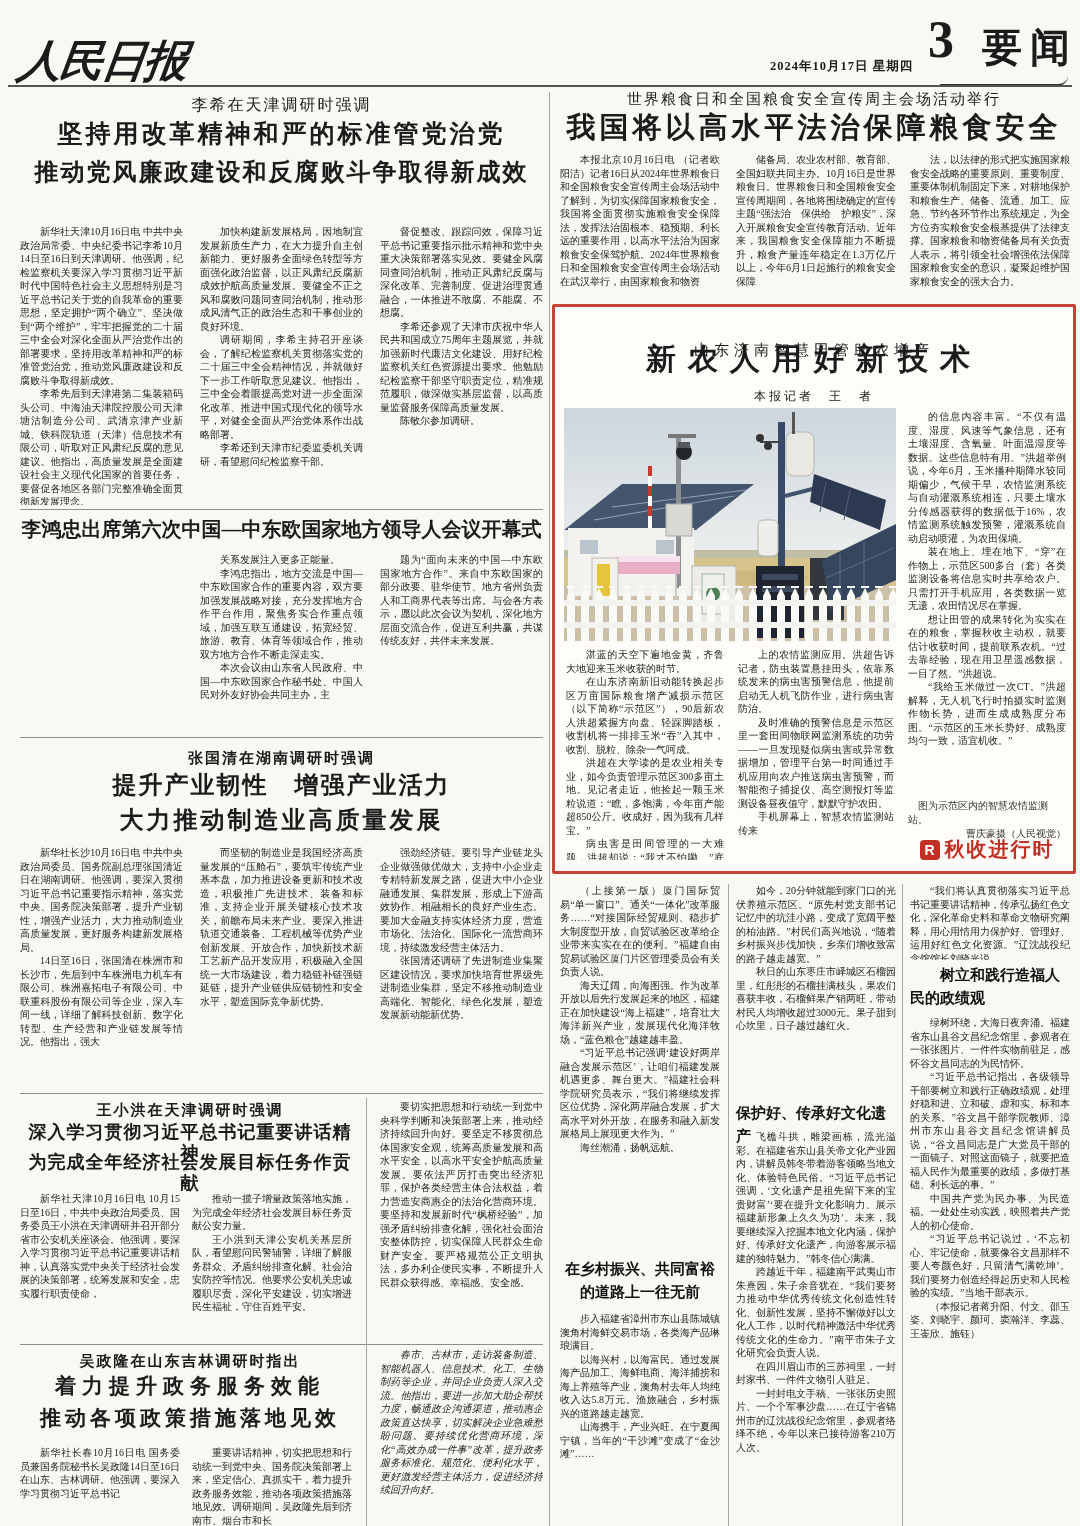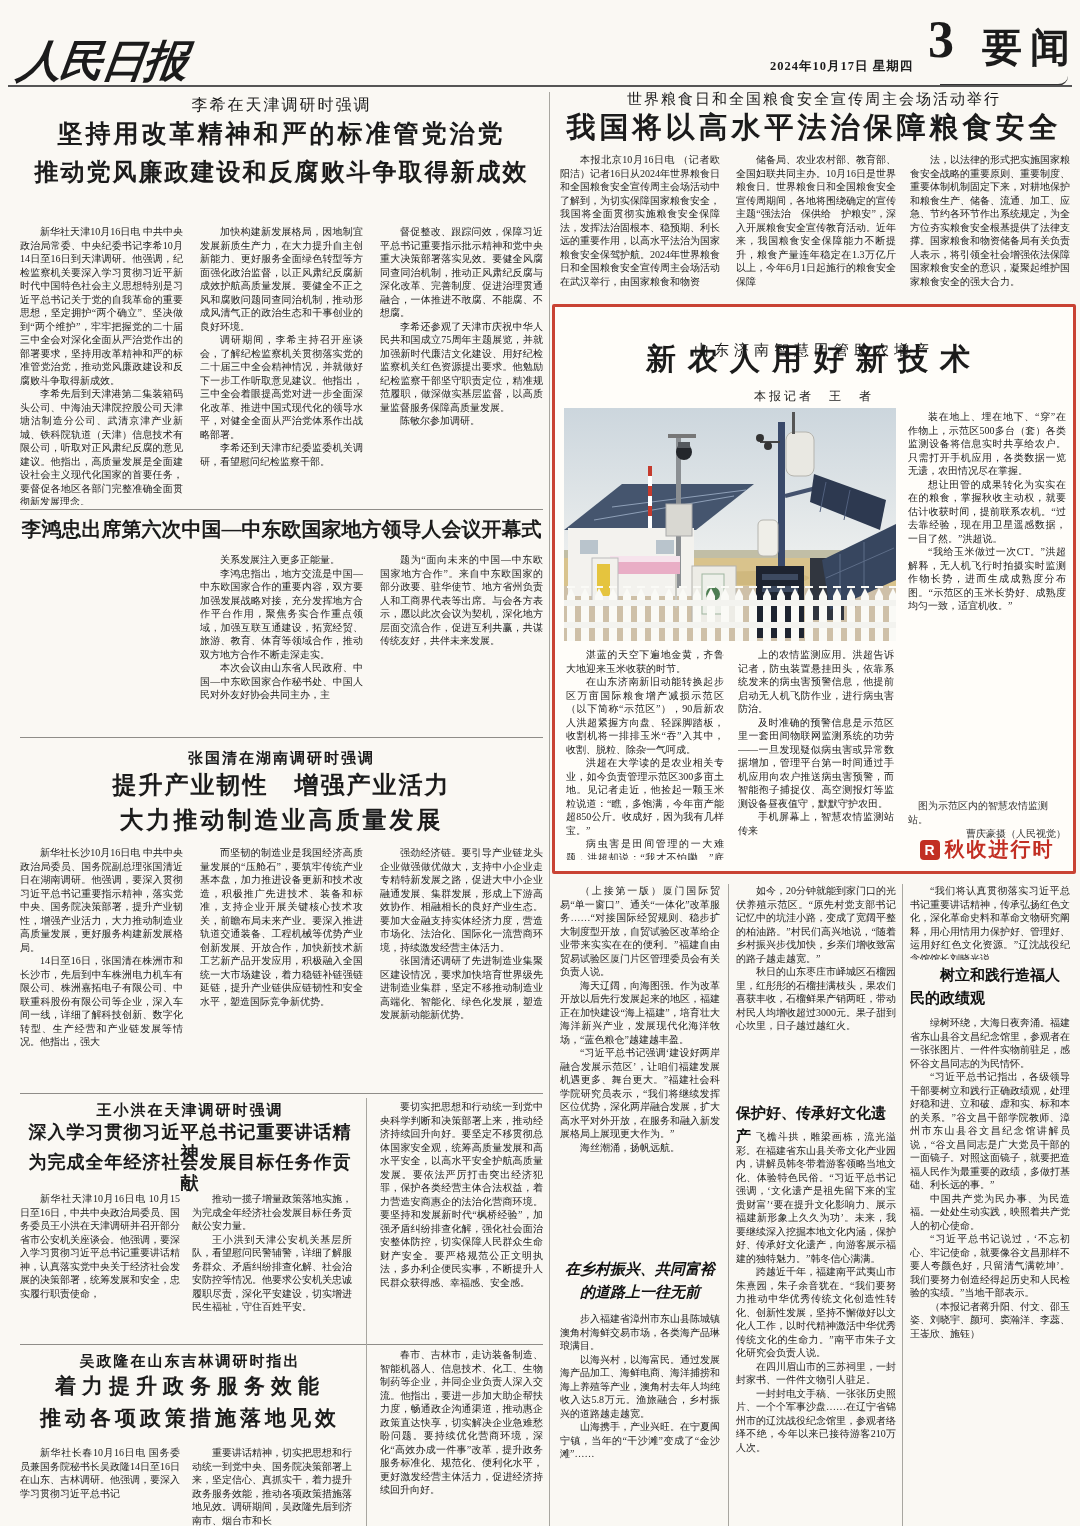--- a/index.html
+++ b/index.html
@@ -114,21 +114,21 @@
 
   <div class="abs ctr kicker kicker-b serif" style="left:20px;top:1352px;width:340px;font-size:15px;">吴政隆在山东吉林调研时指出</div>
   <div class="abs ctr hl sans" style="left:20px;top:1374px;width:340px;font-size:21px;letter-spacing:6px;">着力提升政务服务效能</div>
   <div class="abs ctr hl sans" style="left:20px;top:1406px;width:340px;font-size:21px;letter-spacing:4px;">推动各项政策措施落地见效</div>
   <div class="abs body-col" style="left:20px;top:1446px;width:160px;height:80px;">
       <p>新华社长春10月16日电 国务委员兼国务院秘书长吴政隆14日至16日在山东、吉林调研。他强调，要深入学习贯彻习近平总书记</p>
     </div>
   <div class="abs body-col" style="left:192px;top:1446px;width:160px;height:80px;">
       <p>重要讲话精神，切实把思想和行动统一到党中央、国务院决策部署上来，坚定信心、真抓实干，着力提升政务服务效能，推动各项政策措施落地见效。调研期间，吴政隆先后到济南市、烟台市和长</p>
     </div>
-  <div class="abs body-col" style="left:380px;top:1348px;width:163px;height:178px;">
+  <div class="abs body-col" style="left:380px;top:1348px;width:163px;height:178px;font-style:italic;">
       <p>春市、吉林市，走访装备制造、智能机器人、信息技术、化工、生物制药等企业，并同企业负责人深入交流。他指出，要进一步加大助企帮扶力度，畅通政企沟通渠道，推动惠企政策直达快享，切实解决企业急难愁盼问题。要持续优化营商环境，深化“高效办成一件事”改革，提升政务服务标准化、规范化、便利化水平，更好激发经营主体活力，促进经济持续回升向好。</p>
     </div>
 
   <div class="abs ctr kicker serif" style="left:556px;top:90px;width:516px;font-size:15px;">世界粮食日和全国粮食安全宣传周主会场活动举行</div>
   <div class="abs ctr hl serif" style="left:556px;top:111px;width:516px;font-size:29px;letter-spacing:4px;">我国将以高水平法治保障粮食安全</div>
   <div class="abs body-col" style="left:560px;top:153px;width:160px;height:146px;">
       <p>本报北京10月16日电 （记者欧阳洁）记者16日从2024年世界粮食日和全国粮食安全宣传周主会场活动中了解到，为切实保障国家粮食安全，我国将全面贯彻实施粮食安全保障法，发挥法治固根本、稳预期、利长远的重要作用，以高水平法治为国家粮食安全保驾护航。2024年世界粮食日和全国粮食安全宣传周主会场活动在武汉举行，由国家粮食和物资</p>
     </div>
   <div class="abs body-col" style="left:736px;top:153px;width:160px;height:146px;">
       <p>储备局、农业农村部、教育部、全国妇联共同主办。10月16日是世界粮食日。世界粮食日和全国粮食安全宣传周期间，各地将围绕确定的宣传主题“强法治　保供给　护粮安”，深入开展粮食安全宣传教育活动。近年来，我国粮食安全保障能力不断提升，粮食产量连年稳定在1.3万亿斤以上，今年6月1日起施行的粮食安全保障</p>
@@ -239,20 +239,21 @@
       <p>在山东济南新旧动能转换起步区万亩国际粮食增产减损示范区（以下简称“示范区”），90后新农人洪超紧握方向盘、轻踩脚踏板，收割机将一排排玉米“吞”入其中，收割、脱粒、除杂一气呵成。</p>
       <p>洪超在大学读的是农业相关专业，如今负责管理示范区300多亩土地。见记者走近，他捡起一颗玉米粒说道：“瞧，多饱满，今年亩产能超850公斤。收成好，因为我有几样宝。”</p>
       <p>病虫害是田间管理的一大难题，洪超却说：“我才不怕嘞。”底气来自手机</p>
     </div>
   <div class="abs body-col" style="left:738px;top:648px;width:156px;height:212px;">
       <p>上的农情监测应用。洪超告诉记者，防虫装置悬挂田头，依靠系统发来的病虫害预警信息，他提前启动无人机飞防作业，进行病虫害防治。</p>
       <p>及时准确的预警信息是示范区里一套田间物联网监测系统的功劳——一旦发现疑似病虫害或异常数据增加，管理平台第一时间通过手机应用向农户推送病虫害预警，而智能孢子捕捉仪、高空测报灯等监测设备昼夜值守，默默守护农田。</p>
       <p>手机屏幕上，智慧农情监测站传来</p>
     </div>
   <div class="abs body-col" style="left:908px;top:410px;width:158px;height:384px;">
+      <p>的信息内容丰富。“不仅有温度、湿度、风速等气象信息，还有土壤湿度、含氧量、叶面温湿度等数据。这些信息特有用。”洪超举例说，今年6月，玉米播种期降水较同期偏少，气候干旱，农情监测系统与自动灌溉系统相连，只要土壤水分传感器获得的数据低于16%，农情监测系统触发预警，灌溉系统自动启动喷灌，为农田保墒。</p>
       <p>装在地上、埋在地下、“穿”在作物上，示范区500多台（套）各类监测设备将信息实时共享给农户。只需打开手机应用，各类数据一览无遗，农田情况尽在掌握。</p>
       <p>想让田管的成果转化为实实在在的粮食，掌握秋收主动权，就要估计收获时间，提前联系农机。“过去靠经验，现在用卫星遥感数据，一目了然。”洪超说。</p>
       <p>“我给玉米做过一次CT。”洪超解释，无人机飞行时拍摄实时监测作物长势，进而生成成熟度分布图。“示范区的玉米长势好、成熟度均匀一致，适宜机收。”</p>
     </div>
 
   <div class="abs caption" style="left:908px;top:799px;width:158px;">
     <p style="text-indent:1em;">图为示范区内的智慧农情监测站。</p>
     <p style="text-align:right;">曹庆豪摄（人民视觉）</p>
   </div>
 
@@ -260,21 +261,21 @@
     <span class="badge-mark">R</span>
     <span class="badge-text">秋收进行时</span>
   </div>
 
   <div class="abs body-col" style="left:560px;top:884px;width:160px;height:370px;">
       <p>（上接第一版）厦门国际贸易“单一窗口”、通关“一体化”改革服务……“对接国际经贸规则、稳步扩大制度型开放，自贸试验区改革给企业带来实实在在的便利。”福建自由贸易试验区厦门片区管理委员会有关负责人说。</p>
       <p>海天辽阔，向海图强。作为改革开放以后先行发展起来的地区，福建正在加快建设“海上福建”，培育壮大海洋新兴产业，发展现代化海洋牧场，“蓝色粮仓”越建越丰盈。</p>
       <p>“习近平总书记强调‘建设好两岸融合发展示范区’，让咱们福建发展机遇更多、舞台更大。”福建社会科学院研究员表示，“我们将继续发挥区位优势，深化两岸融合发展，扩大高水平对外开放，在服务和融入新发展格局上展现更大作为。”</p>
       <p>海丝潮涌，扬帆远航。</p>
     </div>
-  <div class="abs ctr subhead serif" style="left:560px;top:1258px;width:160px;font-style:italic;">在乡村振兴、共同富裕的道路上一往无前</div>
+  <div class="abs ctr subhead serif" style="left:560px;top:1258px;width:160px;">在乡村振兴、共同富裕的道路上一往无前</div>
   <div class="abs body-col" style="left:560px;top:1312px;width:160px;height:214px;">
       <p>步入福建省漳州市东山县陈城镇澳角村海鲜交易市场，各类海产品琳琅满目。</p>
       <p>以海兴村，以海富民。通过发展海产品加工、海鲜电商、海洋捕捞和海上养殖等产业，澳角村去年人均纯收入达5.8万元。渔旅融合，乡村振兴的道路越走越宽。</p>
       <p>山海携手，产业兴旺。在宁夏闽宁镇，当年的“干沙滩”变成了“金沙滩”……</p>
     </div>
 
   <div class="abs body-col" style="left:736px;top:884px;width:160px;height:214px;">
       <p>如今，20分钟就能到家门口的光伏养殖示范区。“原先村党支部书记记忆中的坑洼小路，变成了宽阔平整的柏油路。”村民们高兴地说，“随着乡村振兴步伐加快，乡亲们增收致富的路子越走越宽。”</p>
       <p>秋日的山东枣庄市峄城区石榴园里，红彤彤的石榴挂满枝头，果农们喜获丰收，石榴鲜果产销两旺，带动村民人均增收超过3000元。果子甜到心坎里，日子越过越红火。</p>
     </div>

